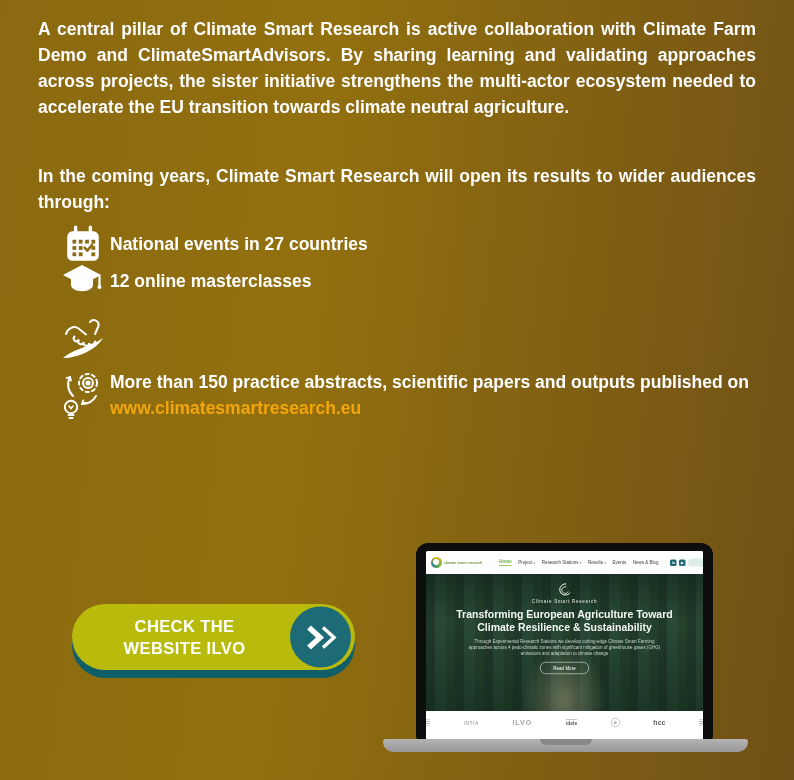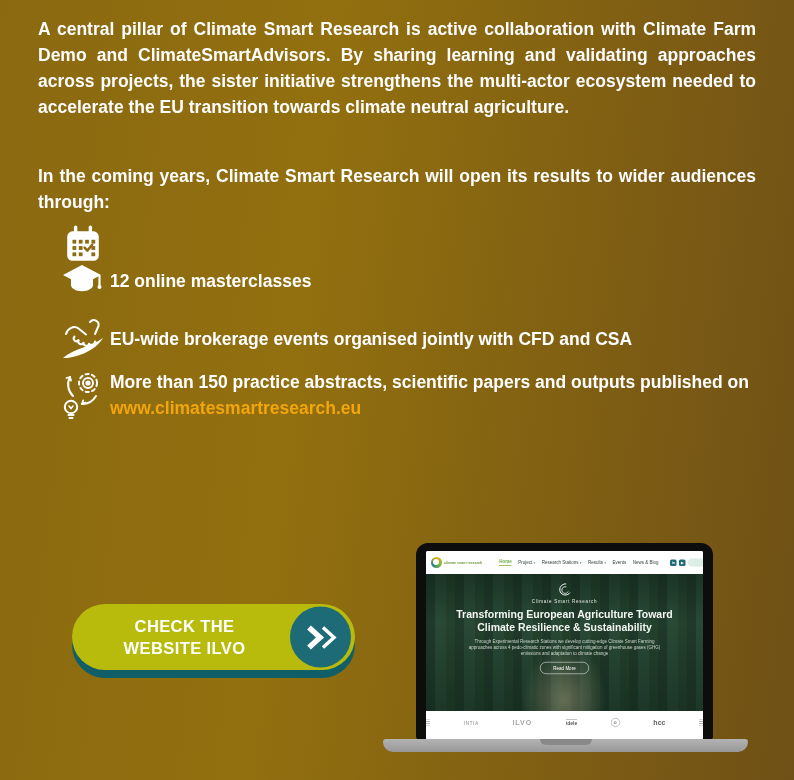--- a/index.html
+++ b/index.html
@@ -143,20 +143,21 @@
           <rect x="26" y="15" width="3.6" height="3.6" fill="#8d6b14"></rect>
         <rect x="8" y="21" width="3.6" height="3.6" fill="#8d6b14"></rect>
           <rect x="14" y="21" width="3.6" height="3.6" fill="#8d6b14"></rect>
           <rect x="26" y="21" width="3.6" height="3.6" fill="#8d6b14"></rect>
         <rect x="8" y="27" width="3.6" height="3.6" fill="#8d6b14"></rect>
           <rect x="14" y="27" width="3.6" height="3.6" fill="#8d6b14"></rect>
           <rect x="26" y="27" width="3.6" height="3.6" fill="#8d6b14"></rect>
         <path d="M19.5 22.5 l2.6 2.8 l4.6-5.6" stroke="#8d6b14" stroke-width="2.4" fill="none" stroke-linecap="round" stroke-linejoin="round"></path>
       </svg>
     </span>
+    <span class="bullet-text">National events in 27 countries</span>
   </div>
 
   <div class="bullet-row" style="top:258px; height:46px;">
     <span class="bullet-icon">
       <svg width="42" height="34" viewBox="0 0 42 34">
         <polygon points="20,1 39,11 20,21 1,11" fill="#fff"></polygon>
         <path d="M9 14.5 v6.5 c0 3.4 5 6.2 11 6.2 s11 -2.8 11 -6.2 v-6.5 l-11 5.6 z" fill="#fff"></path>
         <path d="M37.5 12 v9" stroke="#fff" stroke-width="2.2" stroke-linecap="round" fill="none"></path>
         <circle cx="37.5" cy="23" r="2" fill="#fff"></circle>
       </svg>
@@ -171,21 +172,20 @@
           <path d="M29 5 c3.5 -4 9.5 -1 8.5 4 l-3.5 8"></path>
           <path d="M5 17 c1.5 -5.5 8 -9 12.5 -5.5 l7.5 6"></path>
           <path d="M13.5 19.5 c-2.5 3 1.5 6.5 4 3.8"></path>
           <path d="M17.5 23.3 c-1.5 3 3 5.5 5 2.6"></path>
           <path d="M22.5 25.9 c0 3 4.5 4 5.6 1"></path>
           <path d="M28.1 26.9 c2.3 2 5.6 .6 5.9 -2.4"></path>
         </g>
         <path d="M2 41 C13 31 30 30 42 21 C35 33 17 41 2 41 Z" fill="#fff"></path>
       </svg>
     </span>
-    <span class="bullet-text">EU-wide brokerage events organised jointly with CFD and CSA</span>
   </div>
 
   <div class="bullet-row" style="top:365px; height:60px;">
     <span class="bullet-icon">
       <svg width="46" height="52" viewBox="0 0 46 52">
         <g stroke="#fff" fill="none" stroke-width="2" stroke-linecap="round">
           <circle cx="28" cy="14" r="9" stroke-dasharray="3.2 3.4"></circle>
           <circle cx="28" cy="14" r="5"></circle>
           <circle cx="28" cy="14" r="1.6" fill="#fff"></circle>
           <path d="M13 27 A16 16 0 0 1 10 8"></path>

